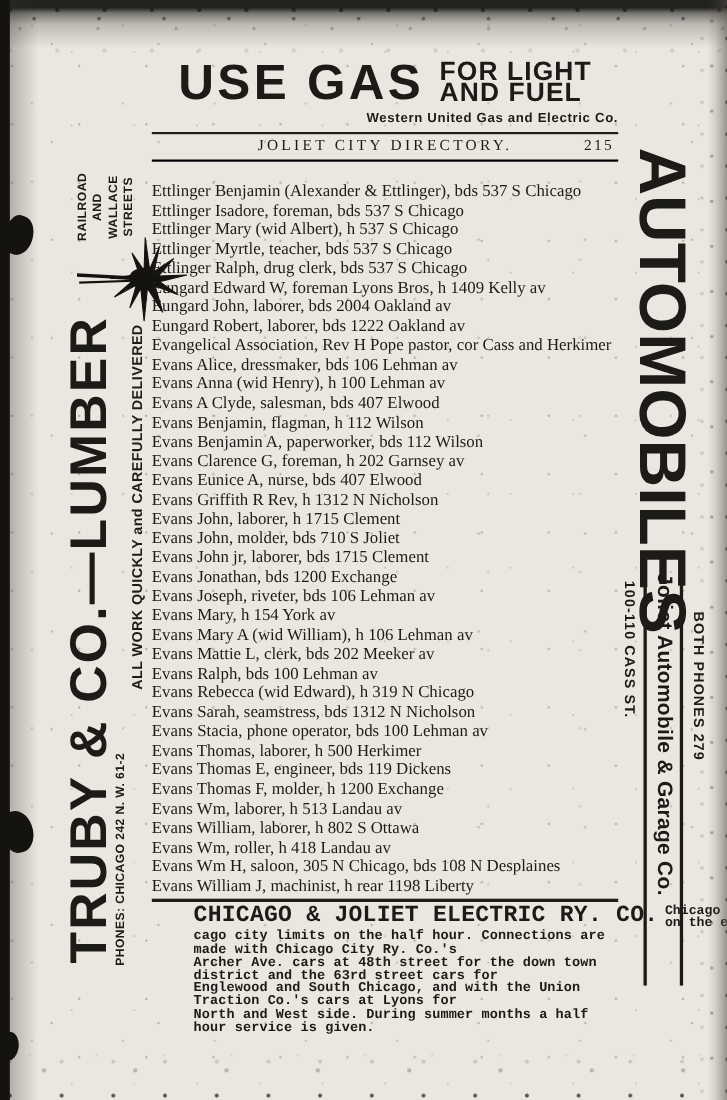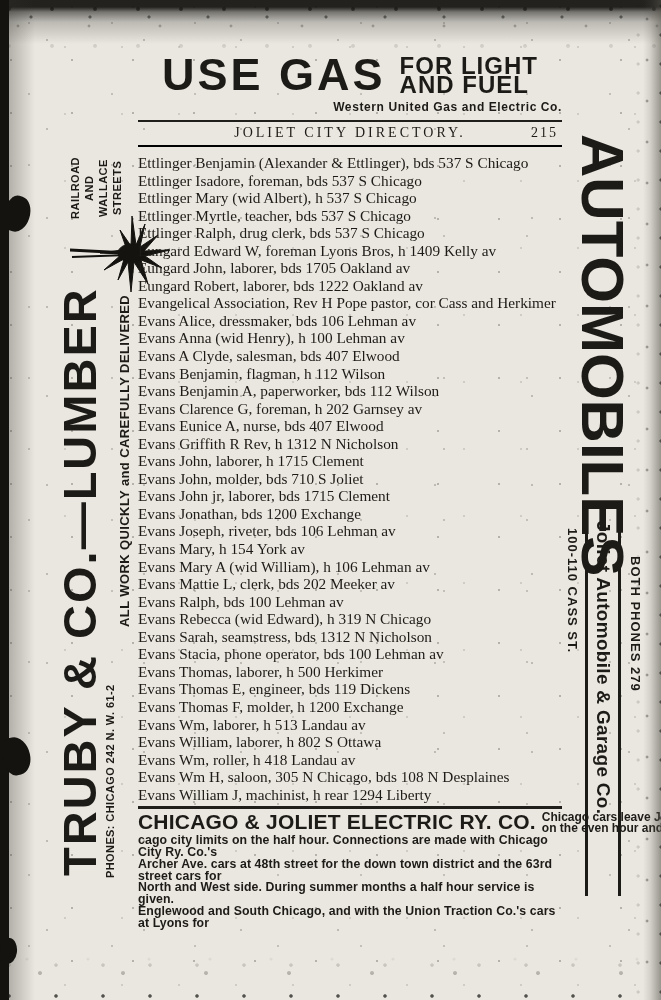--- a/index.html
+++ b/index.html
@@ -144,26 +144,26 @@
   .dir-header{
     margin-top:4px;border-top:2px solid #201e1a;border-bottom:2px solid #000000;
     position:relative;text-align:center;
     font-family:"Liberation Serif",serif;font-size:14px;letter-spacing:3px;
     padding:3px 0 4px 0;
   }
   .dir-header .pageno{
     position:absolute;right:4px;top:3px;letter-spacing:2px;font-size:14px;
   }
   .entries{
-    margin-top:7px;
+    margin-top:18px;
     font-size:15.3px;line-height:17.55px;
   }
   .entry{padding-left:30px;text-indent:-30px;}
   .bottom-rule{height:3px;background:#201e1a;margin-top:3px;}
-  .botad{margin-top:2px;font-family:Liberation Sans, sans-serif;font-weight:bold;}
+  .botad{margin-top:2px;font-family:Liberation Mono, monospace;font-weight:bold;margin-left:38px;}
   .botad-row{display:flex;align-items:flex-start;}
   .botad-name{font-size:21px;line-height:22px;letter-spacing:.2px;white-space:nowrap;}
   .botad-intro{margin-left:6px;font-size:12px;line-height:11px;padding-top:1px;white-space:nowrap;}
   .botad-body{font-size:12.3px;line-height:11.8px;letter-spacing:.1px;margin-top:1px;}
 </style>
 </head>
 <body>
 
 <div class="page">
   <div class="speckle"></div>
@@ -212,21 +212,21 @@
       <span class="pageno">215</span>
     </div>
 
     <div class="entries ink">
         <div class="entry">Ettlinger Benjamin (Alexander &amp; Ettlinger), bds 537 S Chicago</div>
         <div class="entry">Ettlinger Isadore, foreman, bds 537 S Chicago</div>
         <div class="entry">Ettlinger Mary (wid Albert), h 537 S Chicago</div>
         <div class="entry">Ettlinger Myrtle, teacher, bds 537 S Chicago</div>
         <div class="entry">Ettlinger Ralph, drug clerk, bds 537 S Chicago</div>
         <div class="entry">Eungard Edward W, foreman Lyons Bros, h 1409 Kelly av</div>
-        <div class="entry">Eungard John, laborer, bds 1705 Oakland av</div>
+        <div class="entry">Eungard John, laborer, bds 2004 Oakland av</div>
         <div class="entry">Eungard Robert, laborer, bds 1222 Oakland av</div>
         <div class="entry">Evangelical Association, Rev H Pope pastor, cor Cass and Herkimer</div>
         <div class="entry">Evans Alice, dressmaker, bds 106 Lehman av</div>
         <div class="entry">Evans Anna (wid Henry), h 100 Lehman av</div>
         <div class="entry">Evans A Clyde, salesman, bds 407 Elwood</div>
         <div class="entry">Evans Benjamin, flagman, h 112 Wilson</div>
         <div class="entry">Evans Benjamin A, paperworker, bds 112 Wilson</div>
         <div class="entry">Evans Clarence G, foreman, h 202 Garnsey av</div>
         <div class="entry">Evans Eunice A, nurse, bds 407 Elwood</div>
         <div class="entry">Evans Griffith R Rev, h 1312 N Nicholson</div>
@@ -242,38 +242,38 @@
         <div class="entry">Evans Rebecca (wid Edward), h 319 N Chicago</div>
         <div class="entry">Evans Sarah, seamstress, bds 1312 N Nicholson</div>
         <div class="entry">Evans Stacia, phone operator, bds 100 Lehman av</div>
         <div class="entry">Evans Thomas, laborer, h 500 Herkimer</div>
         <div class="entry">Evans Thomas E, engineer, bds 119 Dickens</div>
         <div class="entry">Evans Thomas F, molder, h 1200 Exchange</div>
         <div class="entry">Evans Wm, laborer, h 513 Landau av</div>
         <div class="entry">Evans William, laborer, h 802 S Ottawa</div>
         <div class="entry">Evans Wm, roller, h 418 Landau av</div>
         <div class="entry">Evans Wm H, saloon, 305 N Chicago, bds 108 N Desplaines</div>
-        <div class="entry">Evans William J, machinist, h rear 1294 Liberty</div>
+        <div class="entry">Evans William J, machinist, h rear 1198 Liberty</div>
       </div>
 
     <div class="bottom-rule"></div>
 
     <div class="botad ink">
       <div class="botad-row">
         <div class="botad-name">CHICAGO &amp; JOLIET ELECTRIC RY. CO.</div>
         <div class="botad-intro">
           <div>Chicago cars leave Joliet</div>
           <div>on the even hour and Chi-</div>
         </div>
       </div>
       <div class="botad-body">
         <div>cago city limits on the half hour.  Connections are made with Chicago City Ry. Co.'s</div>
         <div>Archer Ave. cars at 48th street for the down town district and the 63rd street cars for</div>
+        <div>Englewood and South Chicago, and with the Union Traction Co.'s cars at Lyons for</div>
         <div>North and West side.  During summer months a half hour service is given.</div>
-        <div>Englewood and South Chicago, and with the Union Traction Co.'s cars at Lyons for</div>
       </div>
     </div>
   </div>
 
   <div class="edge-top"></div>
   <div class="edge-top-noise"></div>
   <div class="edge-left"></div>
   <div class="edge-left-shade"></div>
   <div class="edge-right"></div>
   <div class="edge-right-noise"></div>

